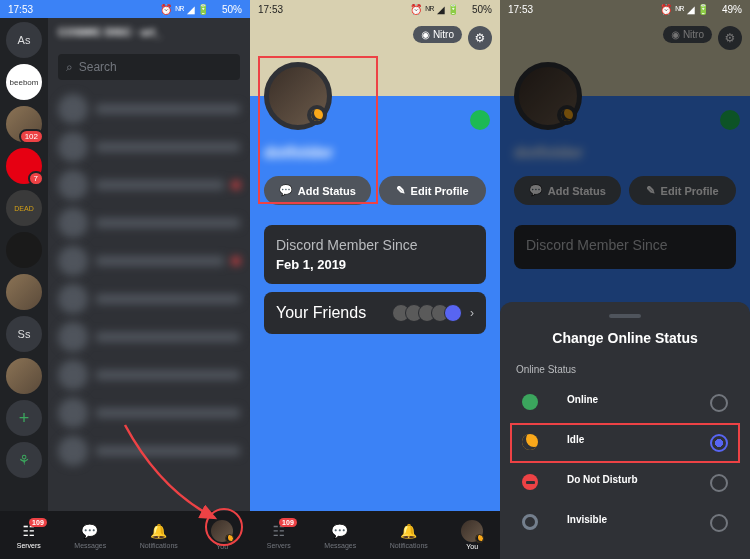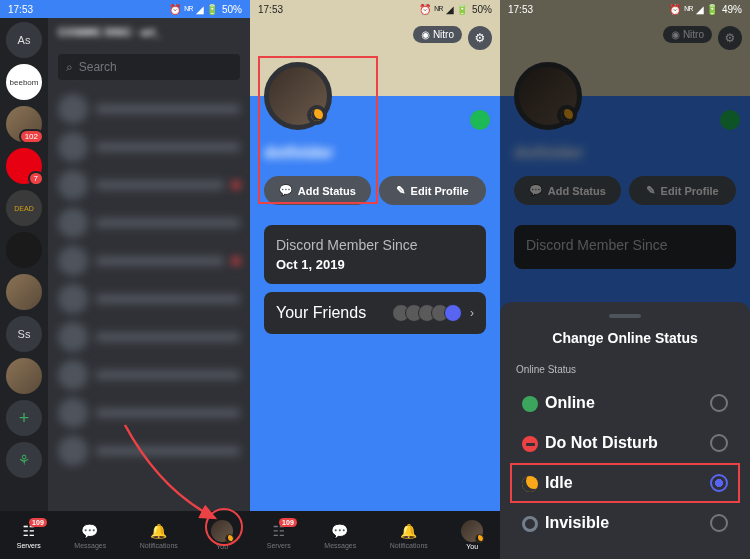--- a/index.html
+++ b/index.html
@@ -1,19 +1,19 @@
 <!DOCTYPE html>
 <html><head>
 <meta charset="utf-8">
 <style>
 *{margin:0;padding:0;box-sizing:border-box;font-family:-apple-system,Helvetica,Arial,sans-serif}
 body{background:#202225;width:750px;height:559px;overflow:hidden;display:flex}
 .panel{width:250px;height:559px;position:relative;background:#3b82f6;overflow:hidden}
 .status-bar{height:18px;display:flex;align-items:center;padding:0 8px;color:#fff;font-size:10px;justify-content:space-between}
-.status-right{display:flex;gap:3px;align-items:center}
+.status-right{display:flex;gap:12px;align-items:center}
 .servers-col{width:48px;background:#202225;height:100%;display:flex;flex-direction:column;align-items:center;padding-top:4px;gap:6px;position:absolute;left:0;top:18px}
 .server-icon{width:36px;height:36px;border-radius:18px;background:#36393f;display:flex;align-items:center;justify-content:center;color:#dcddde;font-size:11px;position:relative;flex-shrink:0}
 .server-icon.round-white{background:#fff;color:#333;font-size:8px}
 .server-icon.ps{background:#e60012}
 .server-icon.dead{background:#3a3a3a;font-size:7px;color:#d4a017}
 .server-icon.photo{background:linear-gradient(135deg,#8b7355,#5a4a3a)}
 .server-icon.add{background:#36393f;color:#3ba55d;font-size:18px}
 .server-icon.hub{background:#36393f;color:#3ba55d;font-size:14px}
 .badge{position:absolute;bottom:-2px;right:-2px;background:#ed4245;color:#fff;font-size:8px;padding:1px 4px;border-radius:8px;font-weight:400;border:2px solid #202225}
 .channels{position:absolute;left:48px;top:18px;right:0;bottom:40px;background:#2f3136;padding:8px 10px}
@@ -44,21 +44,21 @@
 .friends-row{display:flex;align-items:center;justify-content:space-between}
 .friend-avs{display:flex}
 .friend-av{width:18px;height:18px;border-radius:9px;background:#5a5a5a;margin-left:-5px;border:1px solid #292b2f}
 .red-box{position:absolute;border:2px solid #ed4245}
 .arrow-annotation{position:absolute;pointer-events:none}
 .dim-overlay{position:absolute;inset:0;background:rgba(0,0,0,0.55);pointer-events:none}
 .sheet{position:absolute;left:0;right:0;bottom:0;background:#2f3136;border-radius:12px 12px 0 0;padding:12px 16px 16px}
 .sheet-handle{width:32px;height:4px;background:#4f545c;border-radius:2px;margin:0 auto 12px}
 .sheet-title{text-align:center;color:#fff;font-size:14px;font-weight:700;margin-bottom:18px}
 .sheet-section{color:#b9bbbe;font-size:10px;margin-bottom:8px}
-.status-opt{display:flex;align-items:flex-end;gap:7px;padding:11px 6px;color:#fff;font-size:16px;font-weight:600;position:relative}
+.status-opt{display:flex;align-items:flex-start;gap:29px;padding:11px 6px;color:#fff;font-size:10px;font-weight:600;position:relative}
 .status-icon{width:16px;height:16px;border-radius:8px;flex-shrink:0}
 .radio{width:18px;height:18px;border:2px solid #72767d;border-radius:9px;margin-left:auto}
 .radio.checked{border-color:#5865f2;background:radial-gradient(circle,#5865f2 40%,transparent 42%)}
 .spotify-badge{position:absolute;top:110px;right:10px;width:20px;height:20px;border-radius:10px;background:#1db954;display:flex;align-items:center;justify-content:center}
 .chevron{color:#b9bbbe;font-size:12px}
 .you-avatar{width:22px;height:22px;border-radius:11px;background:linear-gradient(135deg,#3a2f28,#6b5a4a);position:relative}
 .you-moon{position:absolute;bottom:-1px;right:-1px;width:9px;height:9px;border-radius:5px;background:#faa81a;border:1.5px solid #18191c;box-shadow:inset 2px -1px 0 #18191c}
 </style>
 </head>
 <body>
@@ -199,21 +199,21 @@
           <span>Add Status</span>
         </div>
       <div class="pill-btn">
           <span>✎</span>
           <span>Edit Profile</span>
         </div>
     </div>
   </div>
   <div class="card">
     <div class="card-label">Discord Member Since</div>
-    <div class="card-value">Oct 1, 2019</div>
+    <div class="card-value">Feb 1, 2019</div>
   </div>
   <div class="card friends-row">
     <span>Your Friends</span>
     <div style="display:flex;align-items:center;gap:8px">
       <div class="friend-avs">
         <div class="friend-av"></div>
           <div class="friend-av"></div>
           <div class="friend-av"></div>
           <div class="friend-av"></div>
           <div class="friend-av" style="background:#5865f2"></div>
@@ -287,31 +287,31 @@
   <div class="sheet">
     <div class="sheet-handle"></div>
     <div class="sheet-title">Change Online Status</div>
     <div class="sheet-section">Online Status</div>
     <div class="status-opt">
       <div class="status-icon" style="background:#3ba55d"></div>
       <span>Online</span>
       <div class="radio"></div>
     </div>
     <div class="status-opt">
-      <div class="status-icon" style="background:#ed4245;display:flex;align-items:center;justify-content:center">
-          <div style="width:9px;height:3px;background:#2f3136;border-radius:1px"></div>
-        </div>
-      <span>Do Not Disturb</span>
-      <div class="radio"></div>
-    </div>
-    <div class="status-opt">
       <div class="status-icon" style="background:#faa81a;box-shadow:inset 4px -3px 0 #2f3136"></div>
       <span>Idle</span>
       <div class="radio checked"></div>
       <div class="red-box" style="left:-6px;top:0;right:-6px;bottom:0;width:auto;height:auto"></div>
     </div>
     <div class="status-opt">
+      <div class="status-icon" style="background:#ed4245;display:flex;align-items:center;justify-content:center">
+          <div style="width:9px;height:3px;background:#2f3136;border-radius:1px"></div>
+        </div>
+      <span>Do Not Disturb</span>
+      <div class="radio"></div>
+    </div>
+    <div class="status-opt">
       <div class="status-icon" style="background:transparent;border:3px solid #747f8d"></div>
       <span>Invisible</span>
       <div class="radio"></div>
     </div>
   </div>
 </div>
 
 </body></html>

